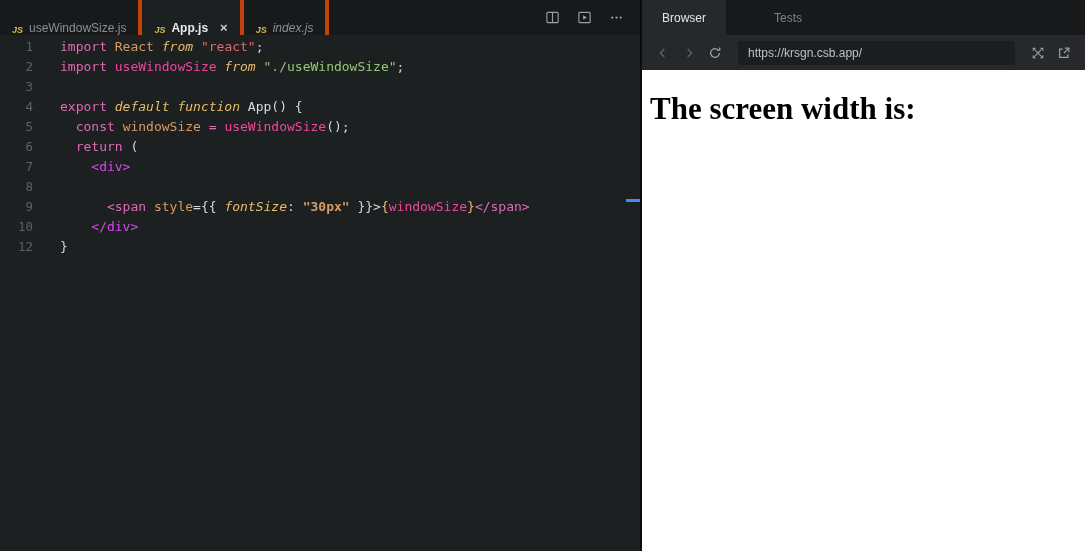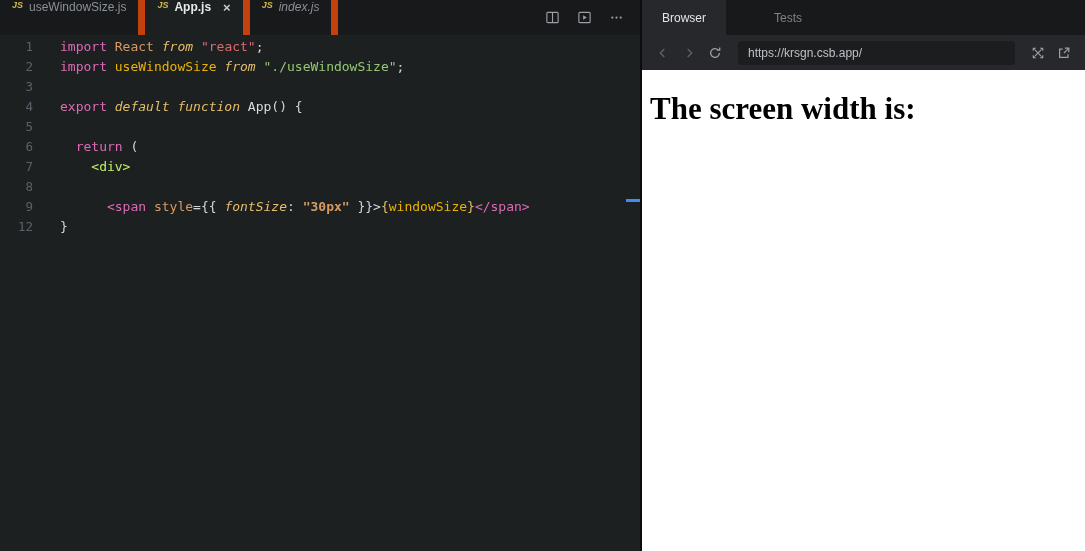--- a/index.html
+++ b/index.html
@@ -3,47 +3,47 @@
 <meta charset="utf-8">
 <style>
   *{margin:0;padding:0;box-sizing:border-box}
   html,body{width:1085px;height:551px;overflow:hidden;background:#1d2021;font-family:"Liberation Sans",sans-serif}
   .app{display:flex;width:1085px;height:551px}
 
   
   .pane-left{width:642px;min-width:642px;display:flex;flex-direction:column;background:#1d2021;border-right:2px solid #0b0c0d;position:relative}
   .tabbar{height:35px;background:#17191a;display:flex;align-items:stretch;flex-shrink:0}
   .tabs-container{display:flex;align-items:stretch}
-  .tab{display:flex;align-items:flex-start;gap:6px;padding:0 12px;font-size:12px;color:#8b9096;border-right:7px solid #c2410c;white-space:nowrap}
+  .tab{display:flex;align-items:flex-end;gap:6px;padding:0 12px;font-size:12px;color:#8b9096;border-right:4px solid #c2410c;white-space:nowrap}
   .tab.active{background:#1d2021;color:#e6e8eb;font-weight:bold}
   .tab.preview .tab-label{font-style:italic}
   .js-icon{font-size:9px;font-weight:bold;font-style:italic;color:#d3b94c}
   .tab-close{margin-left:6px;font-size:13px;color:#c9cdd2}
   .tab-spacer{flex:1}
   .tab-actions{display:flex;align-items:center;gap:16px;padding:0 16px;color:#9aa0a6}
   .tool-icon{display:flex;align-items:center;justify-content:center;width:16px;height:16px;color:#9aa0a6}
 
   .editor{flex:1;padding-top:2px;font-family:"DejaVu Sans Mono",monospace;font-size:13px;line-height:20px;overflow:hidden}
   .code-line{display:flex;height:20px}
   .code-line.current{background:rgba(130,140,150,0.07);box-shadow:inset 0 1px 0 rgba(255,255,255,0.06),inset 0 -1px 0 rgba(255,255,255,0.06)}
   .ln{width:33px;min-width:33px;margin-right:27px;text-align:right;color:#5b6168;font-size:12.5px}
   .code-line.current .ln{color:#c7ccd3}
   .code-text{white-space:pre;color:#d4d7dd}
   .cursor{display:inline-block;width:2px;height:15px;background:#cfd4da;vertical-align:text-bottom}
 
   .tk-kw{color:#dd6bb5}
   .tk-kw2{color:#e6bd6a;font-style:italic}
-  .tk-fn{color:#eab308}
+  .tk-fn{color:#ec4899}
   .tk-var{color:#d69a63}
   .tk-cmp{color:#dadce2}
   .tk-op{color:#dd6bb5}
   .tk-str{color:#e0696f}
   .tk-strg{color:#95c876}
   .tk-strb{color:#d69a63;font-weight:bold}
-  .tk-tagg{color:#bef264}
+  .tk-tagg{color:#d946ef}
   .tk-tagr{color:#e0696f}
   .tk-tagp{color:#dd6bb5}
   .tk-brace{color:#e6bd6a}
   .tk-fg{color:#d4d7dd}
 
   .overview-mark{position:absolute;right:0;top:199px;width:14px;height:3px;background:#3f8cf3;z-index:5}
 
   
   .pane-right{flex:1;display:flex;flex-direction:column;background:#fff}
   .r-tabbar{height:35px;background:#17191a;display:flex;align-items:stretch;flex-shrink:0}
@@ -116,35 +116,40 @@
           <div class="code-line">
             <span class="ln">3</span>
             <span class="code-text"></span>
           </div>
           <div class="code-line">
             <span class="ln">4</span>
             <span class="code-text"><span class="tk-kw">export</span><span class="tk-kw2"> default function </span><span class="tk-cmp">App</span><span class="tk-fg">() {</span></span>
           </div>
           <div class="code-line">
             <span class="ln">5</span>
+            <span class="code-text"><span class="tk-fg">  </span><span class="tk-kw">const</span><span class="tk-fg"> </span><span class="tk-var">windowSize</span><span class="tk-op"> = </span><span class="tk-fn">useWindowSize</span><span class="tk-fg">();</span></span>
           </div>
           <div class="code-line">
             <span class="ln">6</span>
             <span class="code-text"><span class="tk-fg">  </span><span class="tk-kw">return</span><span class="tk-fg"> (</span></span>
           </div>
           <div class="code-line">
             <span class="ln">7</span>
             <span class="code-text"><span class="tk-fg">    </span><span class="tk-tagg">&lt;div&gt;</span></span>
           </div>
           <div class="code-line">
             <span class="ln">8</span>
           </div>
           <div class="code-line">
             <span class="ln">9</span>
             <span class="code-text"><span class="tk-fg">      </span><span class="tk-tagp">&lt;span </span><span class="tk-var">style</span><span class="tk-fg">={{ </span><span class="tk-kw2">fontSize</span><span class="tk-fg">: </span><span class="tk-strb">"30px"</span><span class="tk-fg"> }}&gt;</span><span class="tk-brace">{</span><span class="tk-fn">windowSize</span><span class="tk-brace">}</span><span class="tk-tagp">&lt;/span&gt;</span></span>
+          </div>
+          <div class="code-line">
+            <span class="ln">10</span>
+            <span class="code-text"><span class="tk-fg">    </span><span class="tk-tagg">&lt;/div&gt;</span></span>
           </div>
           <div class="code-line">
             <span class="ln">12</span>
             <span class="code-text"><span class="tk-fg">}</span></span>
           </div>
         </div>
     </div>
     <div class="overview-mark"></div>
   </div>
 

